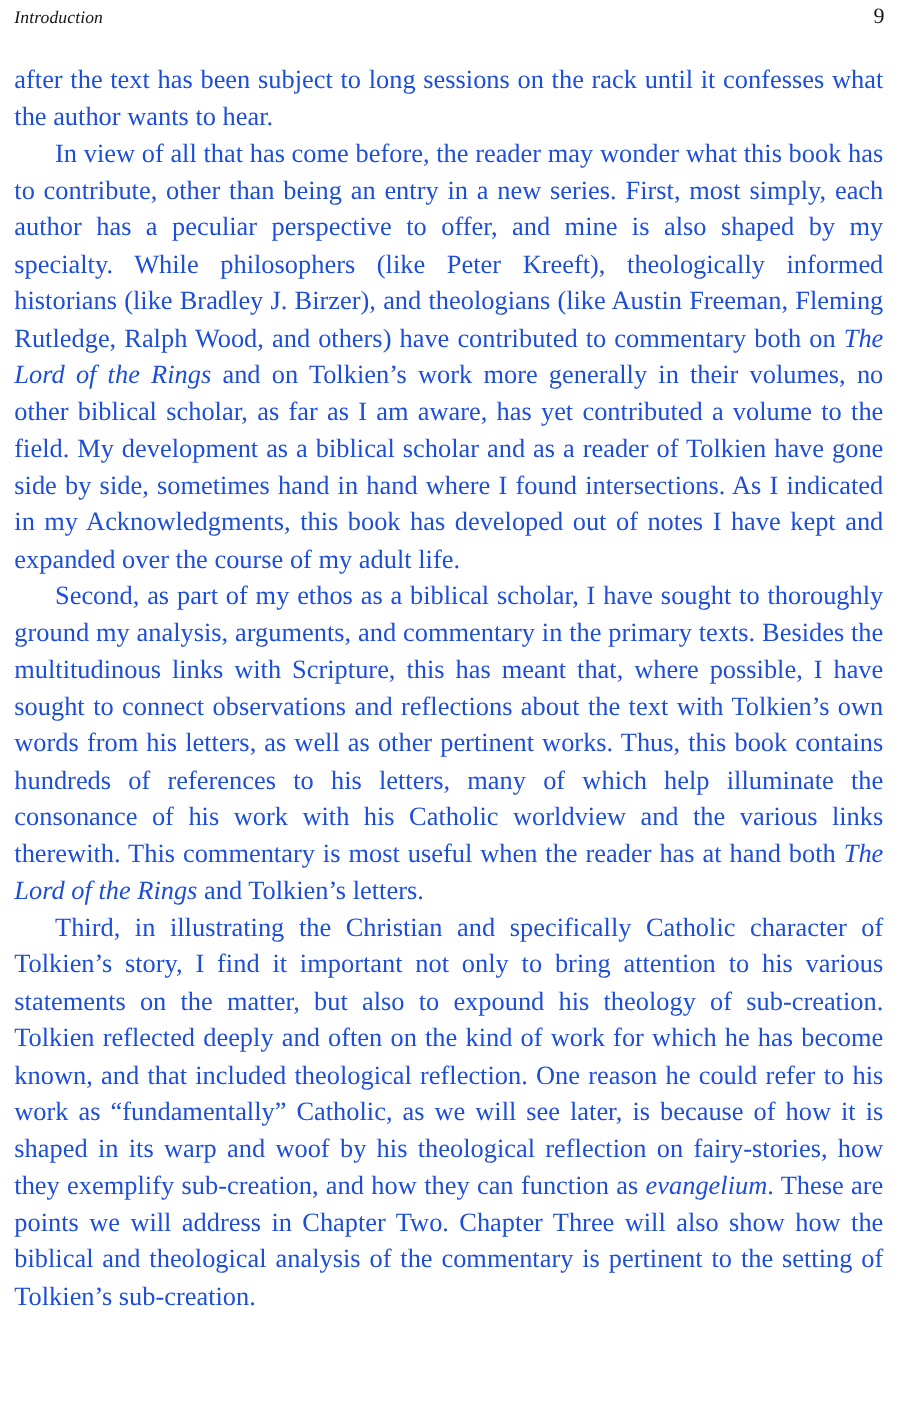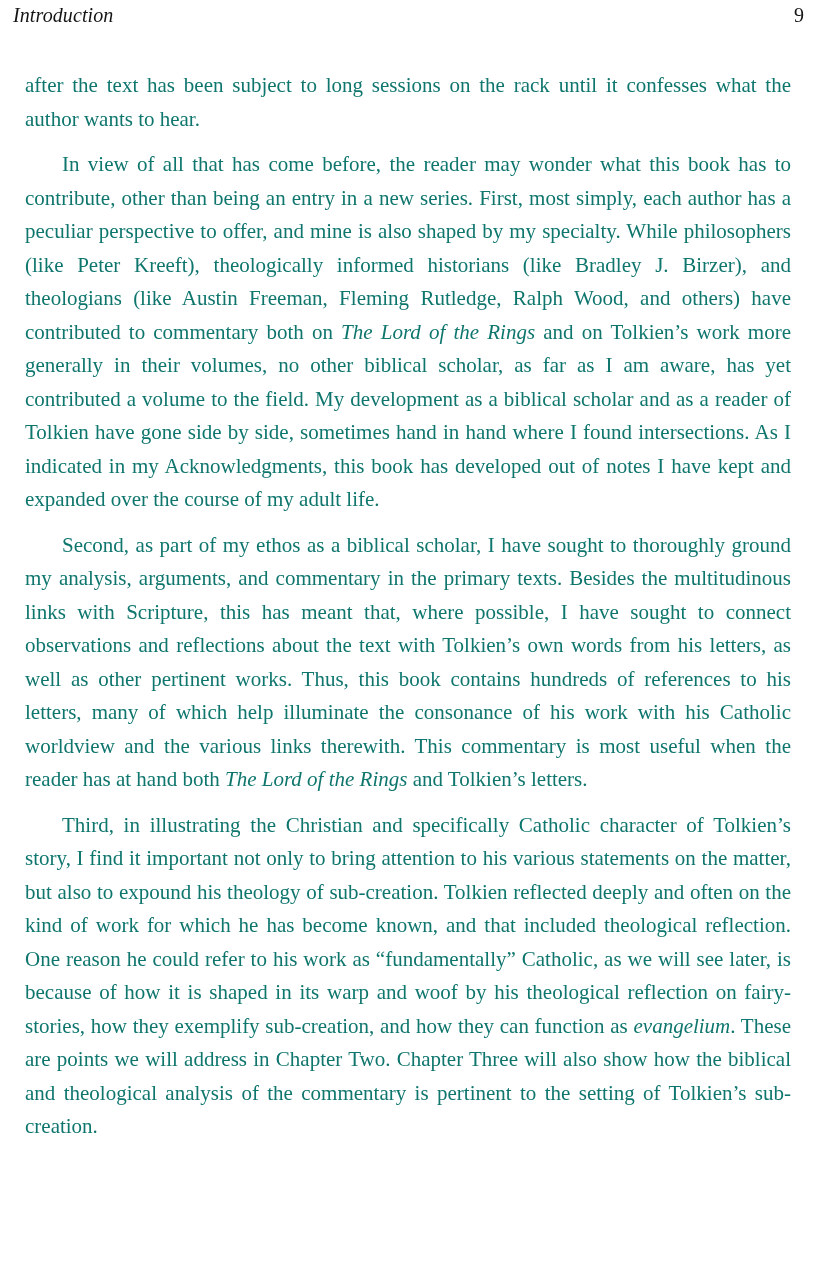--- a/index.html
+++ b/index.html
@@ -25,46 +25,46 @@
     left: 13px;
     right: 20px;
     top: 4px;
     height: 30px;
     display: flex;
     align-items: baseline;
     justify-content: space-between;
   }
   .running-head-title {
     font-style: italic;
-    font-size: 20px;
+    font-size: 16px;
     letter-spacing: 0.1px;
     color: #141414;
     white-space: nowrap;
     text-align: right;
   }
   .running-head-folio {
     font-size: 20px;
     color: #141414;
     font-style: normal;
   }
 
   
   .textblock {
     position: absolute;
     left: 13px;
     top: 57px;
     width: 790px;
   }
   .para {
-    margin: 12px;
-    font-size: 21px;
+    margin: 0;
+    font-size: 24px;
     line-height: 33.5px;
     text-align: justify;
     text-justify: inter-word;
-    color: #0f766e;
+    color: #1d4ed8;
     hyphens: manual;
     -webkit-hyphens: manual;
   }
   .para.indent {
     text-indent: 37px;
   }
   .para.noindent {
     text-indent: 0;
   }
   

